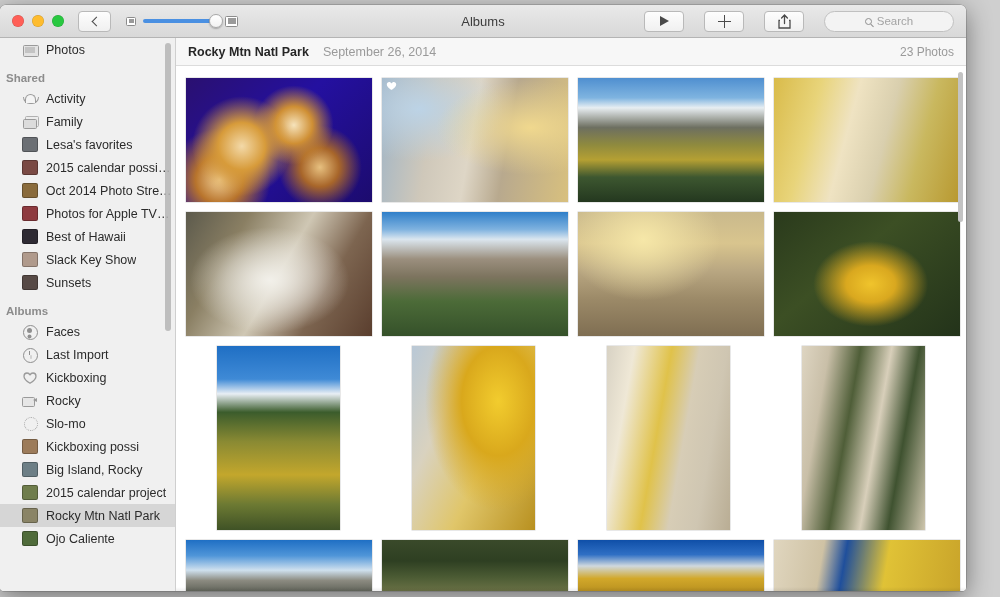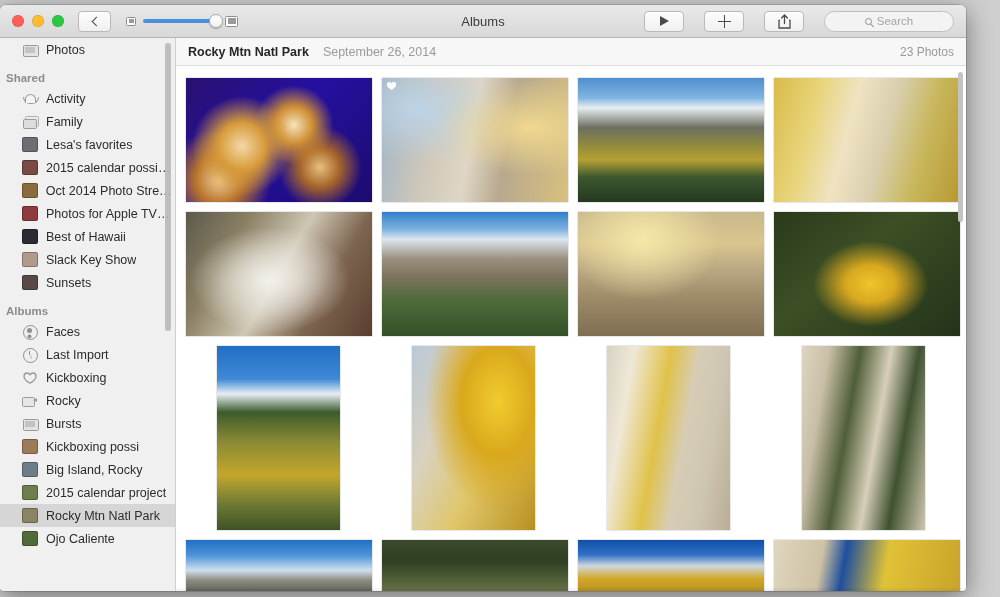--- a/index.html
+++ b/index.html
@@ -359,22 +359,22 @@
                   <path d="M7 11.2 C7 11.2 1 7.6 1 4.2 C1 2.3 2.4 1 4 1 C5.3 1 6.5 1.8 7 2.9 C7.5 1.8 8.7 1 10 1 C11.6 1 13 2.3 13 4.2 C13 7.6 7 11.2 7 11.2 Z" fill="none" stroke="#9a9a9a" stroke-width="1.3" stroke-linejoin="round"></path>
                 </svg>
               </span>
               <span class="sb-label">Kickboxing</span>
             </div>
             <div class="sb-item">
               <span class="ic ic-video"></span>
               <span class="sb-label">Rocky</span>
             </div>
             <div class="sb-item">
-              <span class="ic ic-rect"></span>
-              <span class="sb-label">Bursts</span>
+              <span class="ic ic-slomo"></span>
+              <span class="sb-label">Slo-mo</span>
             </div>
             <div class="sb-item">
               <span class="ic-thumb" style="background: rgb(156, 123, 90);"></span>
               <span class="sb-label">Kickboxing possi</span>
             </div>
             <div class="sb-item">
               <span class="ic-thumb" style="background: rgb(109, 127, 134);"></span>
               <span class="sb-label">Big Island, Rocky</span>
             </div>
             <div class="sb-item">

